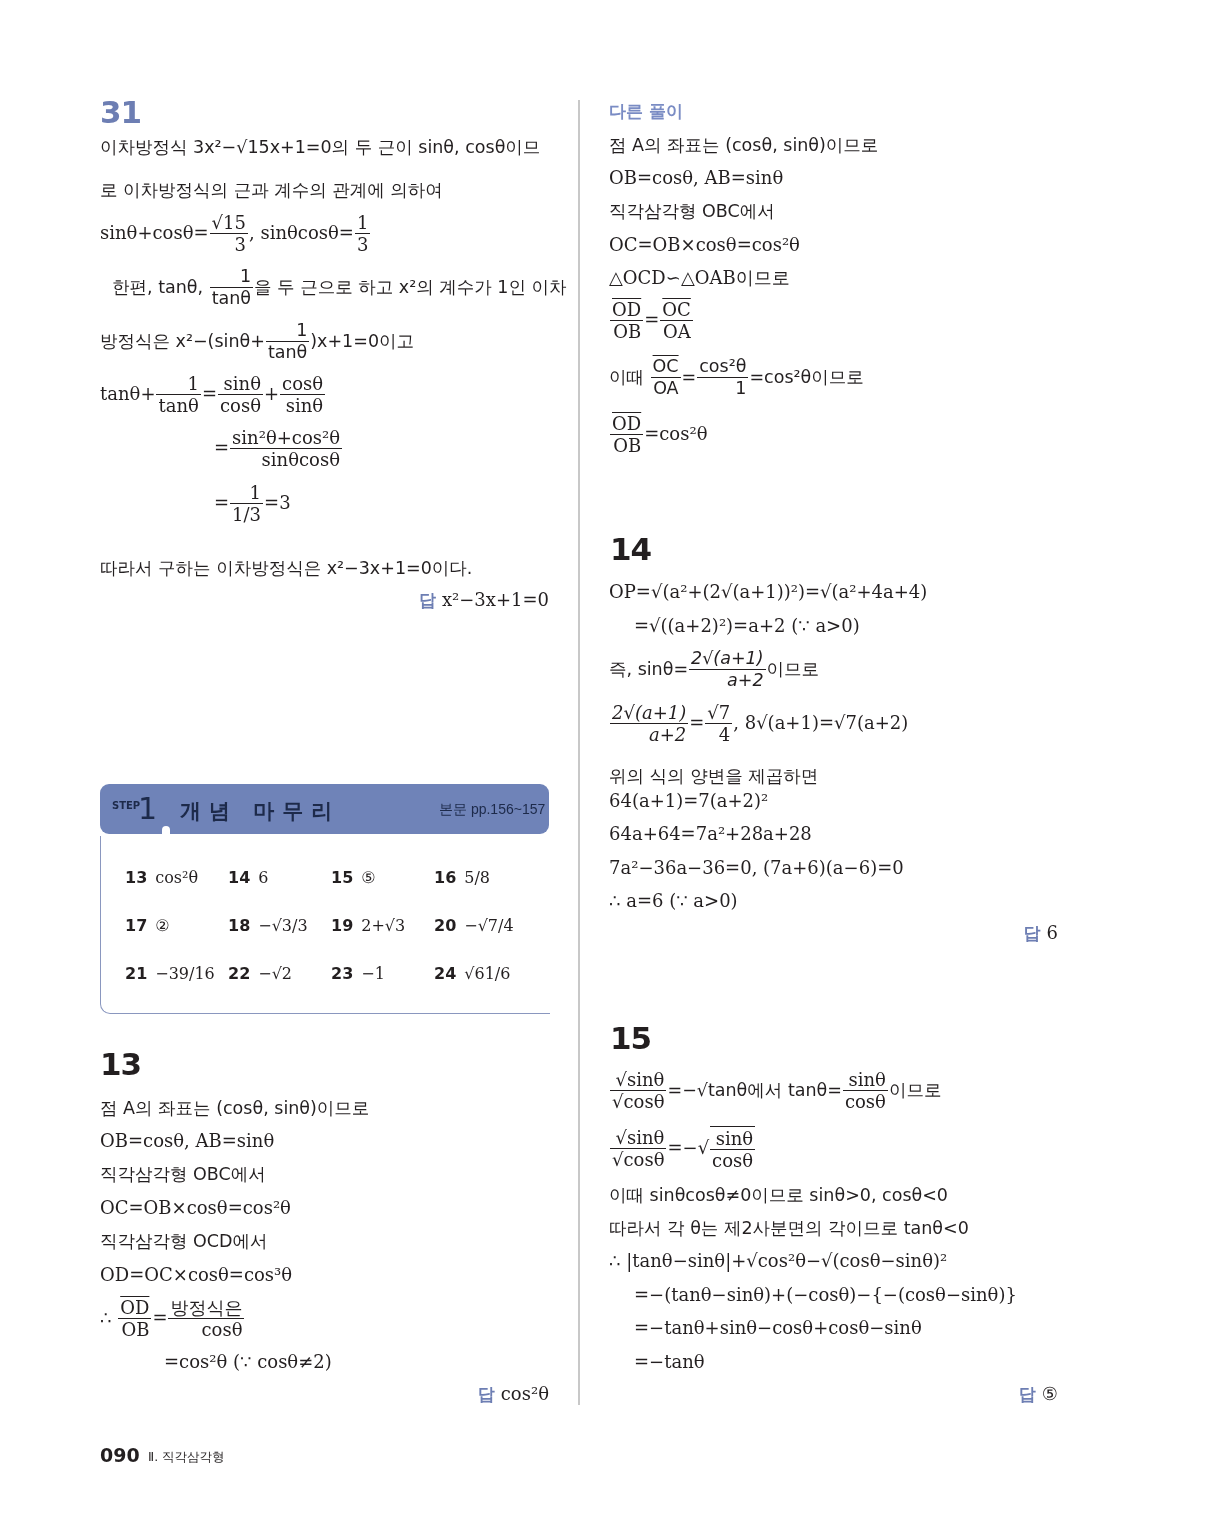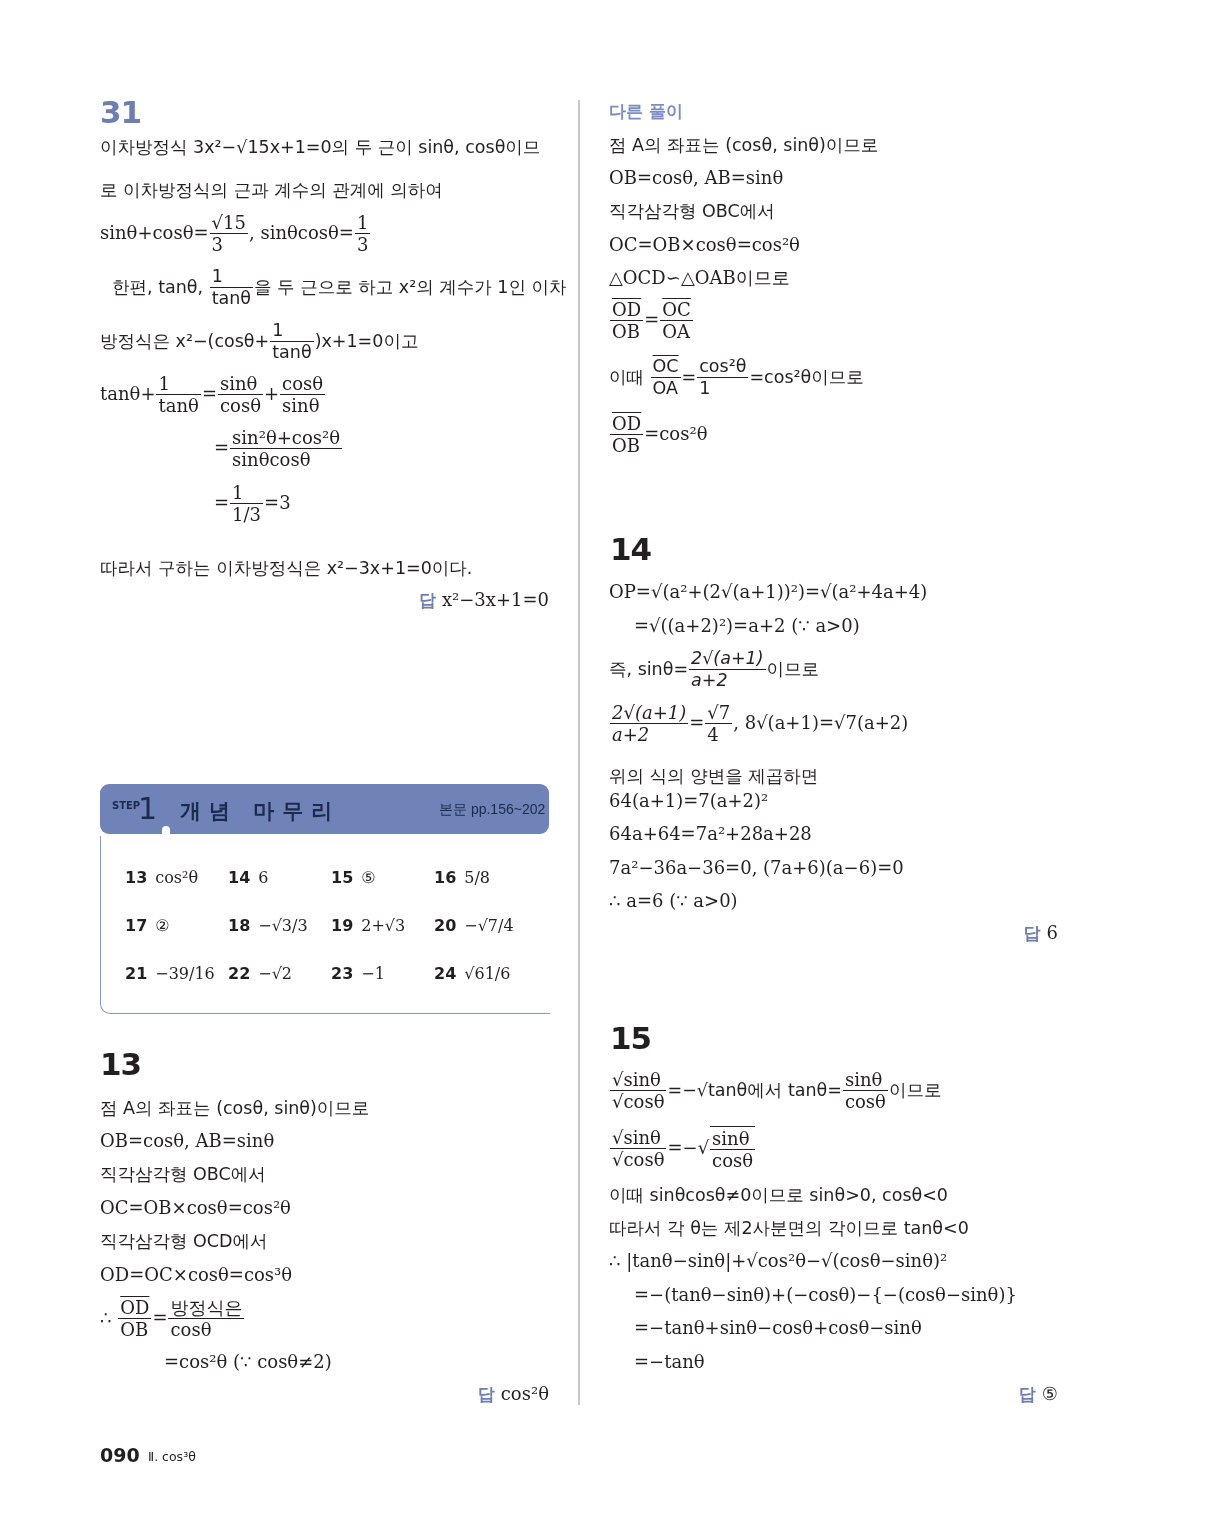--- a/index.html
+++ b/index.html
@@ -4,21 +4,21 @@
 <style>
   html, body { margin:0; padding:0; background:#ffffff; }
   body { width:1211px; height:1535px; position:relative; overflow:hidden;
          font-family:"DejaVu Serif", serif; color:#231f20; }
   .col-divider { position:absolute; left:578px; top:100px; width:2px; height:1305px; background:#c8c8c8; }
   .prob-num { position:absolute; font-family:"DejaVu Sans", sans-serif; font-weight:bold; font-size:31px; letter-spacing:-1px; }
   .prob-num.blue { color:#6d7eb3; }
   .line { position:absolute; font-size:18px; white-space:nowrap; line-height:24px; }
   .kr { font-family:"DejaVu Sans", sans-serif; font-size:17.5px; }
   .it { font-style:italic; }
-  .frac { display:inline-block; vertical-align:middle; text-align:left; margin:0 1px; }
+  .frac { display:inline-block; vertical-align:middle; text-align:right; margin:0 1px; }
   .frac > span { display:block; line-height:21px; padding:0 2px; }
   .frac > span.num { border-bottom:1.3px solid #231f20; }
   .ovl { text-decoration:overline; }
   .sqrt { border-top:1.3px solid #231f20; padding-top:1px; }
   .ans { position:absolute; font-size:18px; white-space:nowrap; }
   .ans-mark { font-family:"DejaVu Sans", sans-serif; color:#6d7eb3; font-weight:bold; font-size:17px; margin-right:6px; }
   .alt-title { position:absolute; left:609px; top:100px; font-family:"DejaVu Sans", sans-serif; font-weight:bold; color:#7a8cc4; font-size:17px; }
   
   .step-header { position:absolute; left:100px; top:784px; width:449px; height:50px; background:#6f83b8; border-radius:9px; }
   .step-notch { position:absolute; left:162px; top:826px; width:8px; height:10px; background:#fff; border-radius:4px 4px 0 0; }
@@ -40,42 +40,42 @@
 <div class="prob-num blue" style="left:100px;top:94px;">31</div>
 <div class="line kr" style="left:100px;top:135px;">이차방정식 3x²−√15x+1=0의 두 근이 sinθ, cosθ이므</div>
 <div class="line kr" style="left:100px;top:178px;">로 이차방정식의 근과 계수의 관계에 의하여</div>
 <div class="line" style="left:100px;top:212px;">
   <span>sinθ+cosθ=</span><span class="frac"><span class="num">√15</span><span>3</span></span><span>, sinθcosθ=</span><span class="frac"><span class="num">1</span><span>3</span></span>
 </div>
 <div class="line kr" style="left:112px;top:266px;">
   <span>한편, tanθ, </span><span class="frac"><span class="num">1</span><span>tanθ</span></span><span>을 두 근으로 하고 x²의 계수가 1인 이차</span>
 </div>
 <div class="line kr" style="left:100px;top:320px;">
-  <span>방정식은 x²−(cosθ+</span><span class="frac"><span class="num">1</span><span>tanθ</span></span><span>)x+1=0이고</span>
+  <span>방정식은 x²−(sinθ+</span><span class="frac"><span class="num">1</span><span>tanθ</span></span><span>)x+1=0이고</span>
 </div>
 <div class="line" style="left:100px;top:373px;">
   <span>tanθ+</span><span class="frac"><span class="num">1</span><span>tanθ</span></span><span>=</span><span class="frac"><span class="num">sinθ</span><span>cosθ</span></span><span>+</span><span class="frac"><span class="num">cosθ</span><span>sinθ</span></span>
 </div>
 <div class="line" style="left:214px;top:427px;">
   <span>=</span><span class="frac"><span class="num">sin²θ+cos²θ</span><span>sinθcosθ</span></span>
 </div>
 <div class="line" style="left:214px;top:482px;">
   <span>=</span><span class="frac"><span class="num">1</span><span>1/3</span></span><span>=3</span>
 </div>
 <div class="line kr" style="left:100px;top:556px;">따라서 구하는 이차방정식은 x²−3x+1=0이다.</div>
 <div class="ans" style="right:662px;top:589px;">
   <span class="ans-mark">답</span><span>x²−3x+1=0</span>
 </div>
 
 <div class="step-header"></div>
 <div class="step-notch"></div>
 <div class="step-label">STEP</div>
 <div class="step-num">1</div>
 <div class="step-title">개념 마무리</div>
-<div class="step-ref">본문 pp.156~202</div>
+<div class="step-ref">본문 pp.156~157</div>
 <div class="step-body"></div>
 
 <div class="cell" style="left:125px;top:868px;"><span class="n">13</span><span>cos²θ</span></div>
 <div class="cell" style="left:228px;top:868px;"><span class="n">14</span><span>6</span></div>
 <div class="cell" style="left:331px;top:868px;"><span class="n">15</span><span>⑤</span></div>
 <div class="cell" style="left:434px;top:868px;"><span class="n">16</span><span>5/8</span></div>
 
 <div class="cell" style="left:125px;top:916px;"><span class="n">17</span><span>②</span></div>
 <div class="cell" style="left:228px;top:916px;"><span class="n">18</span><span>−√3/3</span></div>
 <div class="cell" style="left:331px;top:916px;"><span class="n">19</span><span>2+√3</span></div>
@@ -146,13 +146,13 @@
 <div class="line kr" style="left:609px;top:1216px;">따라서 각 θ는 제2사분면의 각이므로 tanθ&lt;0</div>
 <div class="line" style="left:609px;top:1249px;">∴ |tanθ−sinθ|+√cos²θ−√(cosθ−sinθ)²</div>
 <div class="line" style="left:634px;top:1283px;">=−(tanθ−sinθ)+(−cosθ)−{−(cosθ−sinθ)}</div>
 <div class="line" style="left:634px;top:1316px;">=−tanθ+sinθ−cosθ+cosθ−sinθ</div>
 <div class="line" style="left:634px;top:1350px;">=−tanθ</div>
 <div class="ans" style="right:153px;top:1383px;">
   <span class="ans-mark">답</span><span>⑤</span>
 </div>
 
 <div class="footer-num">090</div>
-<div class="footer-chap">Ⅱ. cos³θ</div>
+<div class="footer-chap">Ⅱ. 직각삼각형</div>
 
 </body></html>

